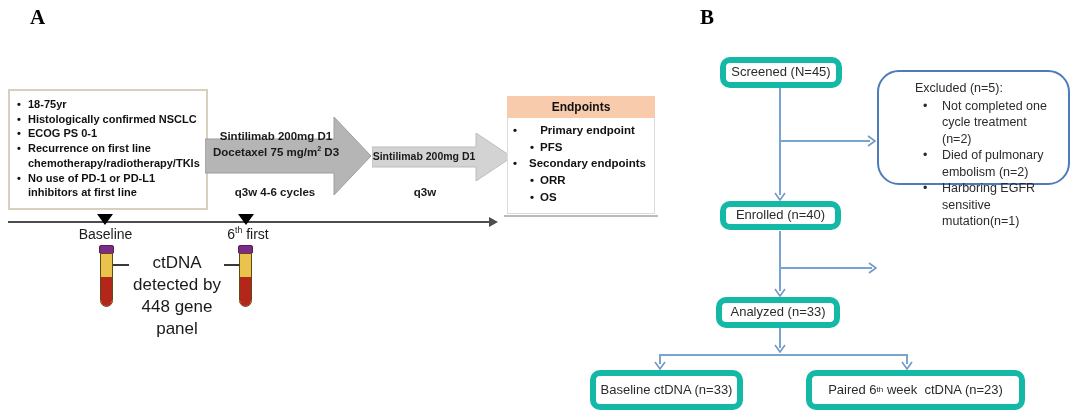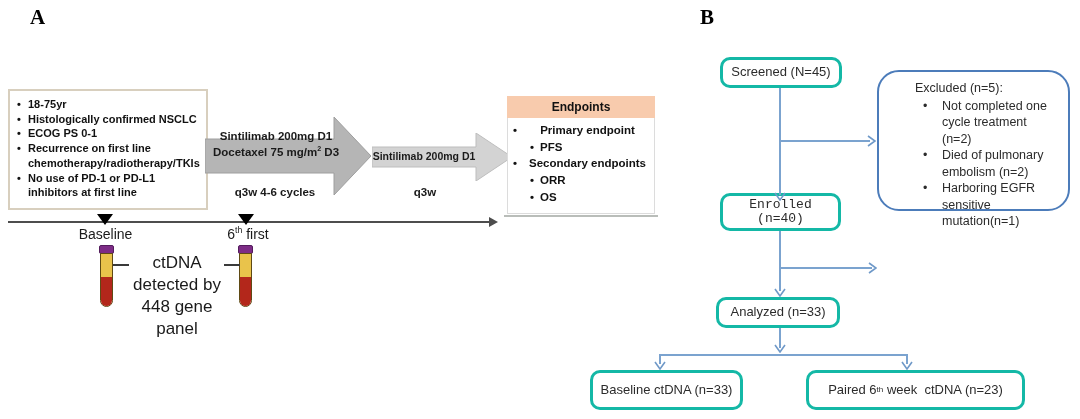--- a/index.html
+++ b/index.html
@@ -70,21 +70,21 @@
   }
   .tube .plasma { width:100%; height:45%; background:#e9c34b; }
   .tube .blood  { width:100%; height:55%; background:#b3271b; }
   .note-line { height:2px; background:#3a3a3a; }
   .ctdna-note {
     left:126px; top:252px; width:102px; text-align:center;
     font-size:17px; color:#1a1a1a; line-height:1.3;
   }
   
   .bbox {
-    position:absolute; border:3px solid #14b8a6; border-radius:10px;
+    position:absolute; border:6px solid #14b8a6; border-radius:10px;
     background:#fff; display:flex; align-items:center; justify-content:center;
     font-size:13px; color:#2b2b2b; text-align:center; line-height:1.1;
   }
   .excl-box {
     position:absolute; border:2px solid #4c7cba; background:#fff;
     color:#2b2b2b; font-size:12.5px; line-height:1.32; padding:8px 10px 6px 12px;
   }
   .excl-box ul { list-style:none; margin-top:1px; }
   .excl-box li { position:relative; padding-left:27px; }
   .excl-box li::before { content:"\2022"; position:absolute; left:8px; }
@@ -159,30 +159,30 @@
   <div class="abs note-line" style="left:113px; top:264px; width:16px;"></div>
   <div class="abs note-line" style="left:224px; top:264px; width:16px;"></div>
   <div class="abs ctdna-note">
     <div>ctDNA detected by</div>
     <div>448 gene panel</div>
   </div>
 
   <div class="abs panel-label" style="left:700px; top:5px;">B</div>
 
   <div class="bbox" style="left:720px; top:57px; width:122px; height:31px;">Screened (N=45)</div>
-  <div class="bbox" style="left:720px; top:193px; width:121px; height:38px;font-family:Liberation Mono, monospace;">Enrolled (n=40)</div>
+  <div class="bbox" style="left:720px; top:201px; width:121px; height:29px;">Enrolled (n=40)</div>
   <div class="bbox" style="left:716px; top:297px; width:124px; height:31px;">Analyzed (n=33)</div>
   <div class="bbox" style="left:590px; top:370px; width:153px; height:40px;">Baseline ctDNA (n=33)</div>
   <div class="bbox" style="left:806px; top:370px; width:219px; height:40px;">
       <span>Paired 6</span>
       <sup>th</sup>
       <span style="white-space:pre;"> week  ctDNA (n=23)</span>
     </div>
 
-  <div class="excl-box" style="left:877px; top:70px; width:193px; height:141px; border-radius:22px;padding-left:36px;">
+  <div class="excl-box" style="left:877px; top:70px; width:193px; height:115px; border-radius:22px;padding-left:36px;">
     <div>Excluded (n=5):</div>
     <ul>
       <li>Not completed one cycle treatment (n=2)</li>
       <li>Died of pulmonary embolism (n=2)</li>
       <li>Harboring EGFR sensitive mutation(n=1)</li>
     </ul>
   </div>
 
   <div class="conn" style="left:779px; top:88px;  width:2px; height:107px;"></div>
   <div class="conn" style="left:780px; top:140px; width:90px; height:2px;"></div>

